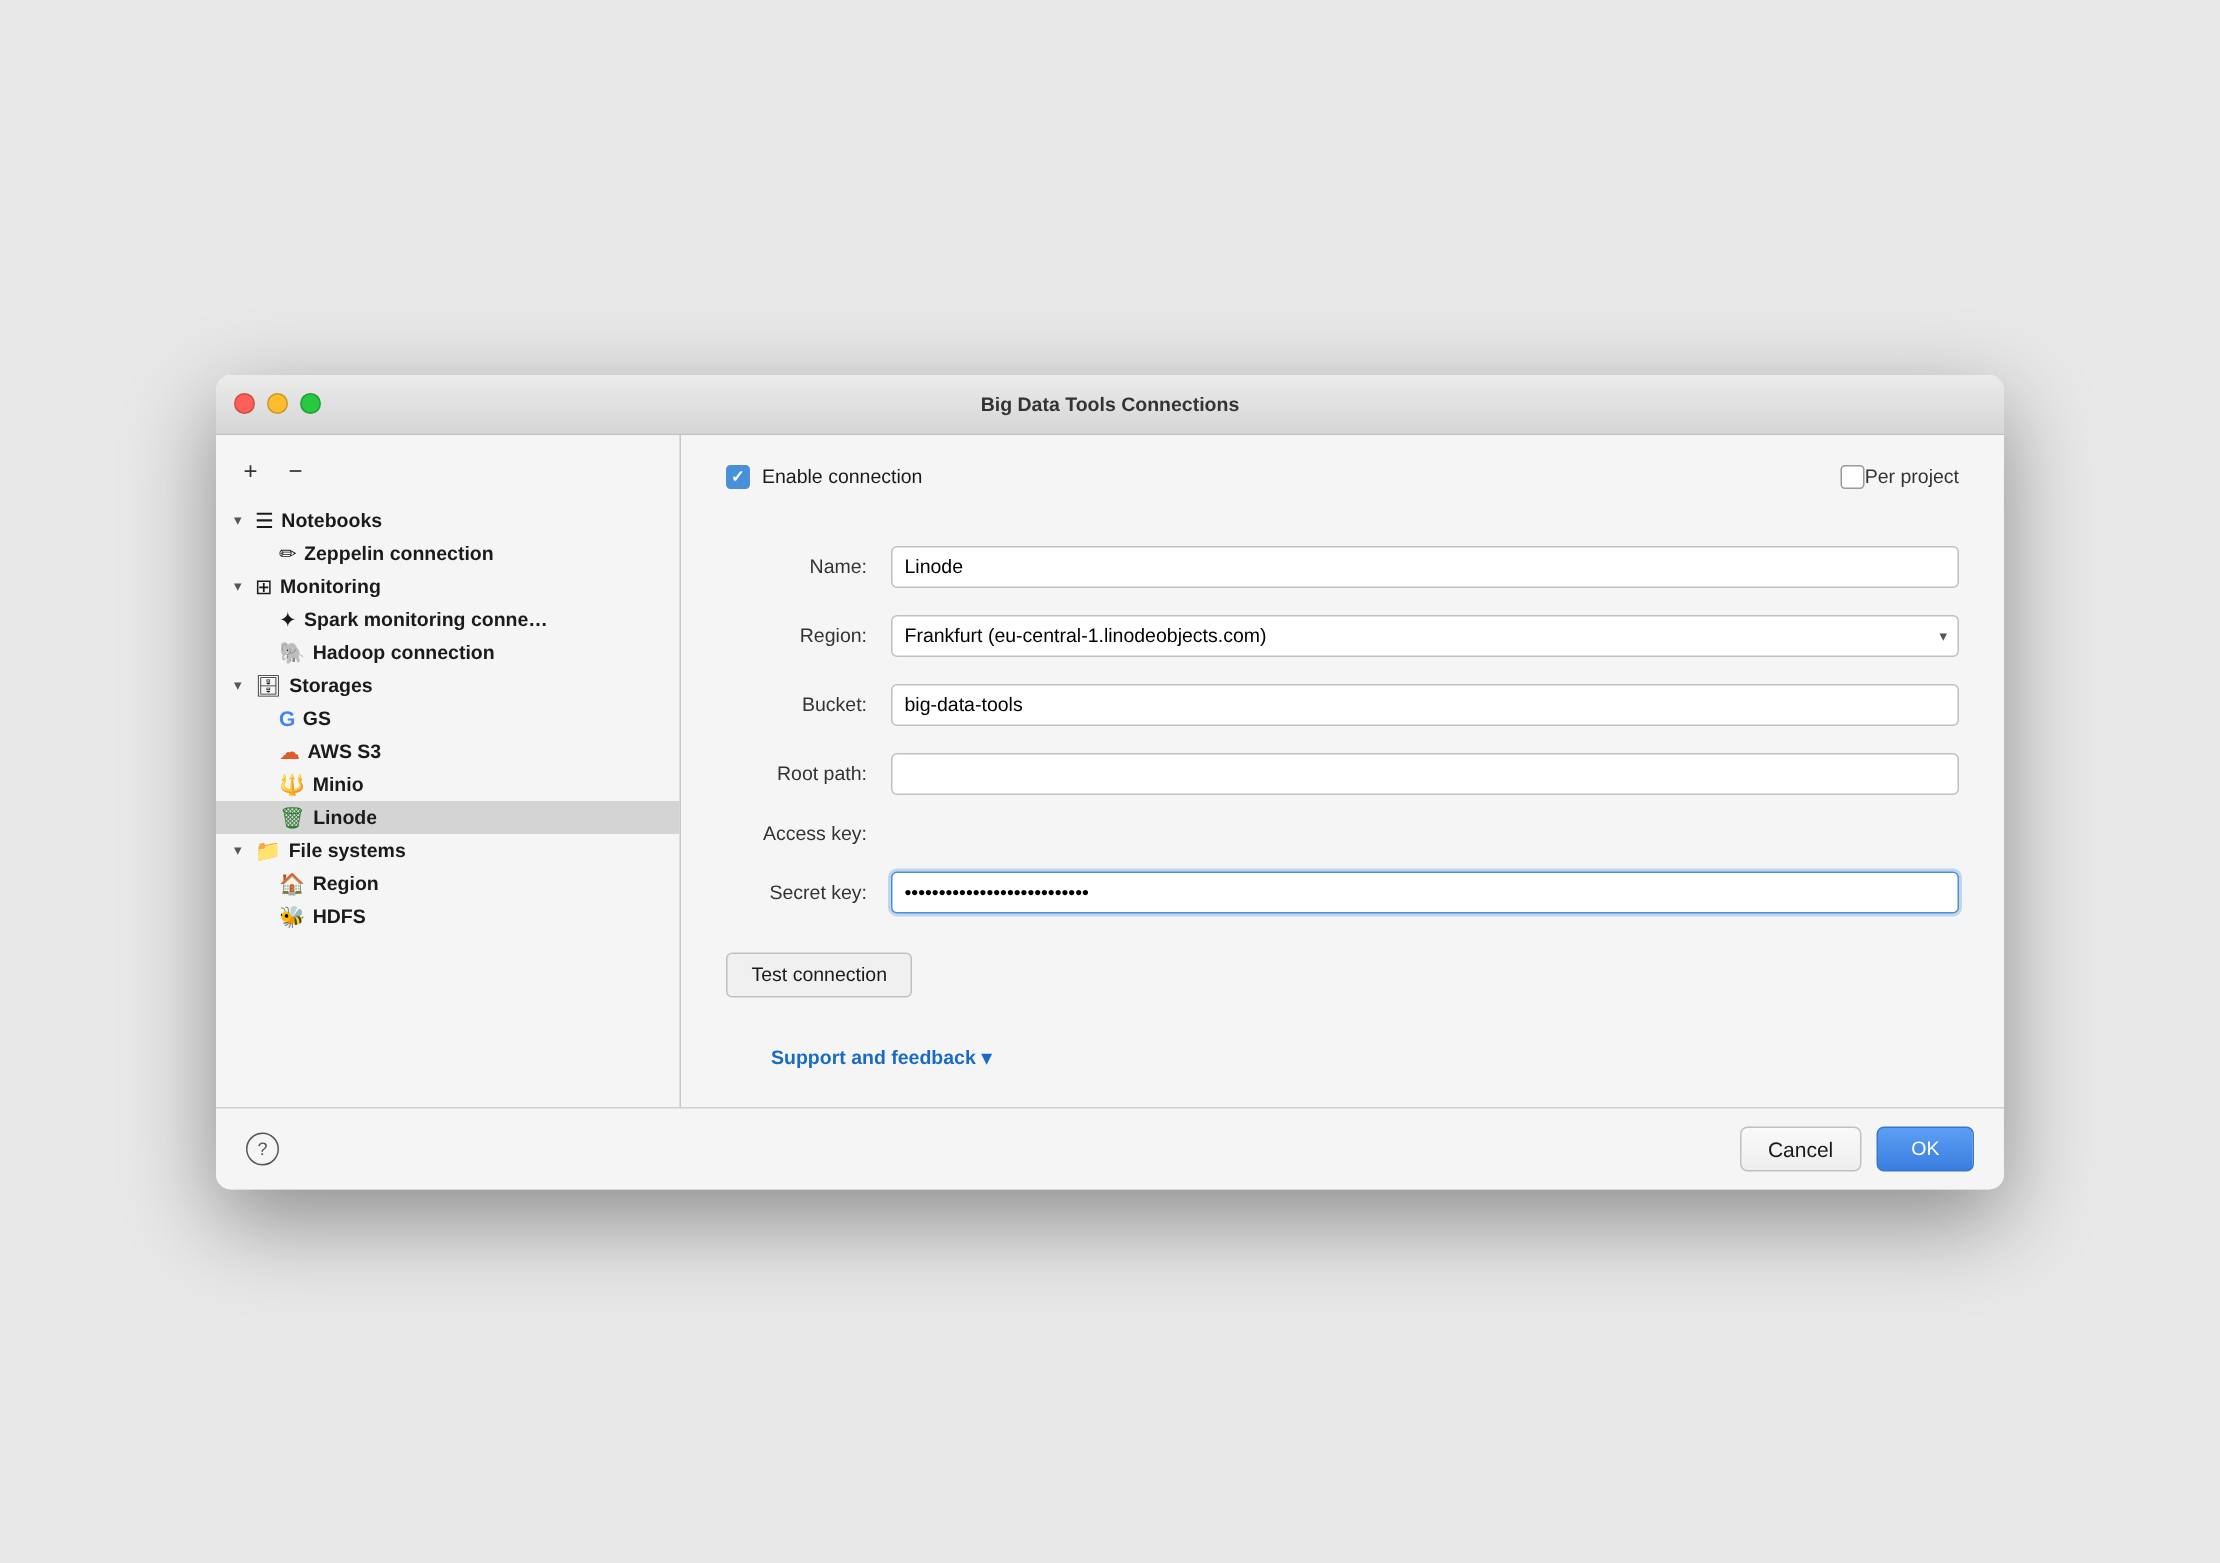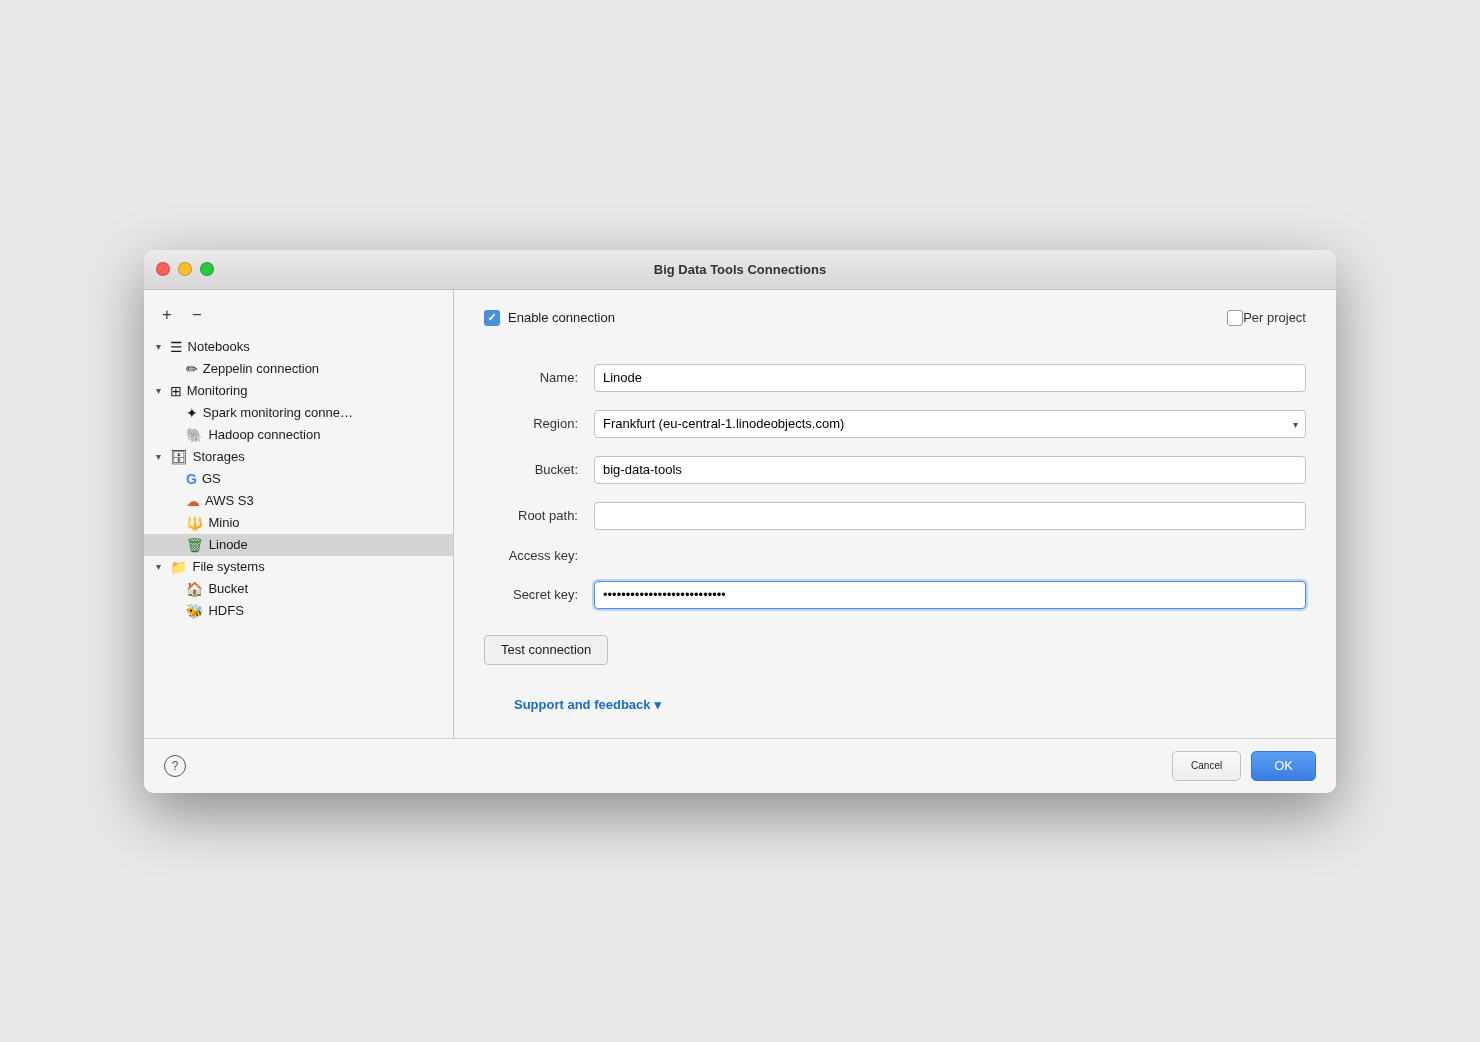--- a/index.html
+++ b/index.html
@@ -103,20 +103,21 @@
     }
     .tree-item .icon {
       margin-right: 5px;
       font-size: 14px;
       flex-shrink: 0;
     }
     .tree-item .label {
       white-space: nowrap;
       overflow: hidden;
       text-overflow: ellipsis;
+      font-weight: bold;
     }
     .tree-child {
       padding-left: 28px;
     }
     .main-panel {
       flex: 1;
       padding: 20px 30px;
       background: #f5f5f5;
       display: flex;
       flex-direction: column;
@@ -251,21 +252,21 @@
       background: #f5f5f5;
       gap: 10px;
       flex-shrink: 0;
     }
     .btn-cancel {
       height: 30px;
       padding: 0 18px;
       border: 1px solid #c0c0c0;
       border-radius: 5px;
       background: linear-gradient(to bottom, #f9f9f9, #eeeeee);
-      font-size: 10px;
+      font-size: 14px;
       cursor: pointer;
       color: #1a1a1a;
     }
     .btn-ok {
       height: 30px;
       padding: 4px 22px;
       border: 1px solid #3878c8;
       border-radius: 5px;
       background: linear-gradient(to bottom, #5b9ff5, #3b7de0);
       font-size: 13px;
@@ -370,21 +371,21 @@
       </div>
 
       <div class="tree-item">
         <span class="chevron">▾</span>
         <span class="icon">📁</span>
         <span class="label">File systems</span>
       </div>
       <div class="tree-item tree-child">
         <span class="chevron"></span>
         <span class="icon">🏠</span>
-        <span class="label">Bucket</span>
+        <span class="label">Region</span>
       </div>
       <div class="tree-item tree-child">
         <span class="chevron"></span>
         <span class="icon">🐝</span>
         <span class="label">HDFS</span>
       </div>
     </div>
 
     <div class="main-panel">
 

